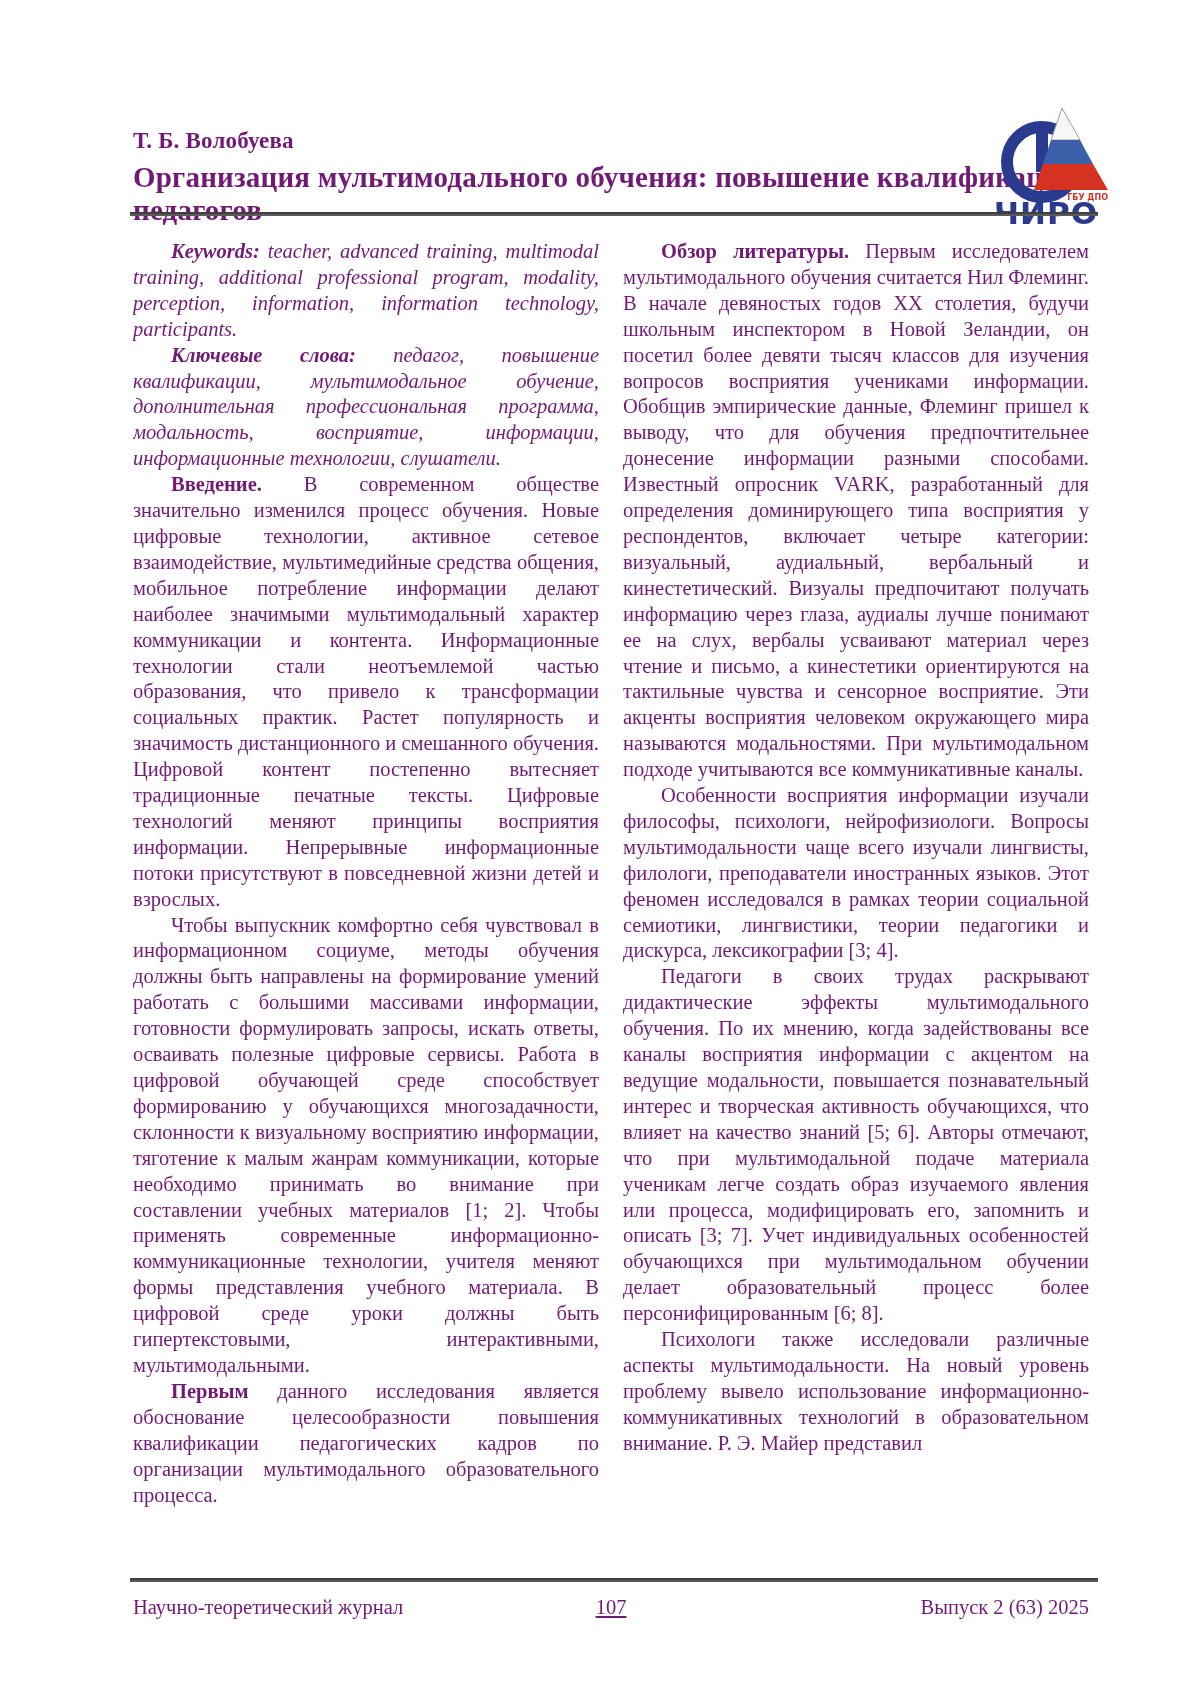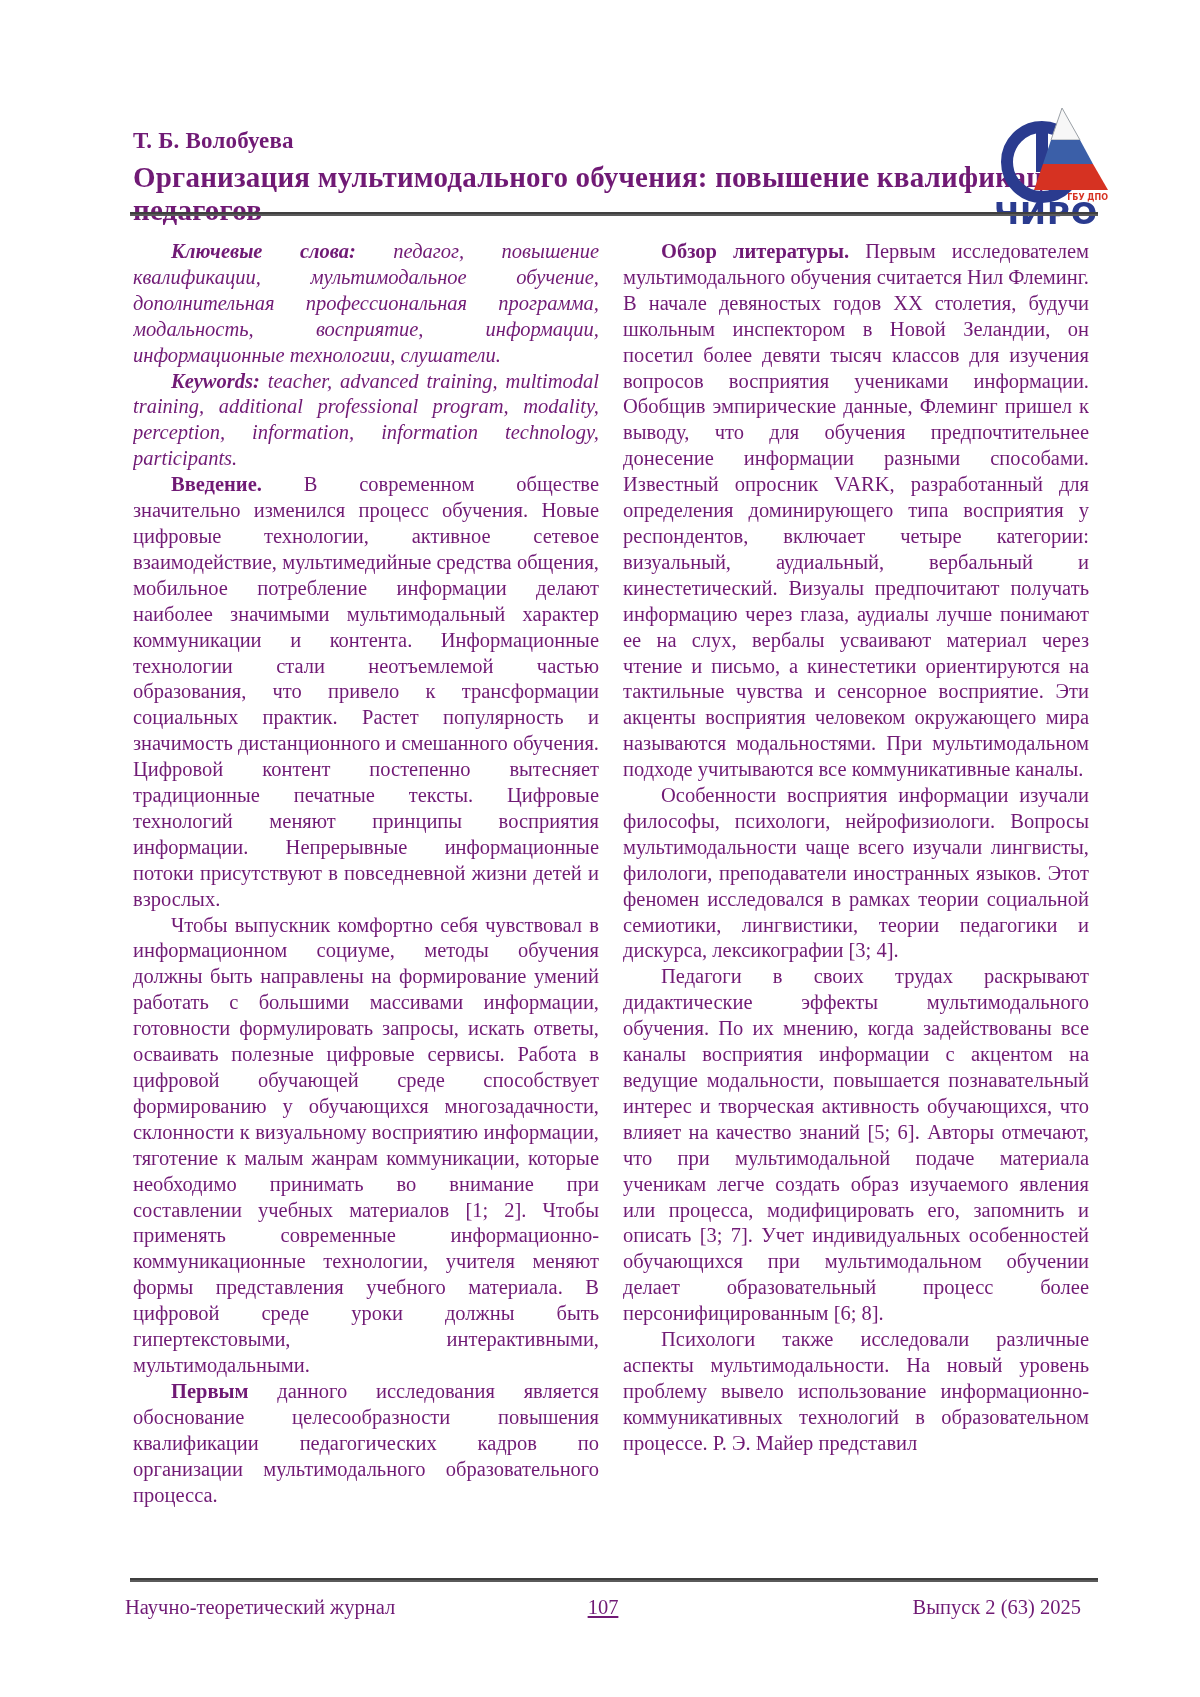--- a/index.html
+++ b/index.html
@@ -36,21 +36,21 @@
     width:466px;
     font-size:20.5px;line-height:25.9px;
     text-align:justify;
     hyphens:auto;
   }
   .col p{margin:0;text-indent:38px;}
   .italic{font-style:italic;}
   .space-before{margin-top:26px;}
   .lead{font-weight:bold;}
   .footer{
-    position:absolute;left:125px;top:1562px;width:956px;
+    position:absolute;left:133px;top:1562px;width:956px;
     display:flex;align-items:center;font-size:20.5px;
   }
   .footer-left{flex:1;text-align:left;}
   .footer-center{flex:1;text-align:center;text-decoration:underline;}
   .footer-right{flex:1;text-align:right;}
 </style>
 </head>
 <body>
 
 <div class="page">
@@ -67,31 +67,31 @@
       <polygon points="65,68 115,68 130,94 56,94" fill="#d63222"></polygon>
       <text x="130" y="104" text-anchor="end" font-family="DejaVu Sans, sans-serif" font-size="8" font-weight="bold" fill="#d63222">ГБУ ДПО</text>
       <text x="68" y="128" text-anchor="middle" font-family="DejaVu Sans, sans-serif" font-size="31" font-weight="bold" letter-spacing="1" fill="#2a3b8f">ЧИРО</text>
     </svg>
   </div>
 
   <div class="rule rule-top"></div>
 
   <div class="columns">
     <div class="col">
+      <p class="italic" lang="en"><span class="lead">Keywords:</span><span> teacher, advanced training, multimodal training, additional professional program, modality, perception, information, information technology, participants.</span></p>
       <p class="italic"><span class="lead">Ключевые слова:</span><span> педагог, повышение квалификации, мультимодальное обучение, дополнительная профессиональная программа, модальность, восприятие, информации, информационные технологии, слушатели.</span></p>
-      <p class="italic" lang="en"><span class="lead">Keywords:</span><span> teacher, advanced training, multimodal training, additional professional program, modality, perception, information, information technology, participants.</span></p>
       <p class="space-before"><span class="lead">Введение.</span><span> В современном обществе значительно изменился процесс обучения. Новые цифровые технологии, активное сетевое взаимодействие, мультимедийные средства общения, мобильное потребление информации делают наиболее значимыми мультимодальный характер коммуникации и контента. Информационные технологии стали неотъемлемой частью образования, что привело к трансформации социальных практик. Растет популярность и значимость дистанционного и смешанного обучения. Цифровой контент постепенно вытесняет традиционные печатные тексты. Цифровые технологий меняют принципы восприятия информации. Непрерывные информационные потоки присутствуют в повседневной жизни детей и взрослых.</span></p>
       <p>Чтобы выпускник комфортно себя чувствовал в информационном социуме, методы обучения должны быть направлены на формирование умений работать с большими массивами информации, готовности формулировать запросы, искать ответы, осваивать полезные цифровые сервисы. Работа в цифровой обучающей среде способствует формированию у обучающихся многозадачности, склонности к визуальному восприятию информации, тяготение к малым жанрам коммуникации, которые необходимо принимать во внимание при составлении учебных материалов [1; 2]. Чтобы применять современные информационно-коммуникационные технологии, учителя меняют формы представления учебного материала. В цифровой среде уроки должны быть гипертекстовыми, интерактивными, мультимодальными.</p>
       <p><span class="lead">Первым</span><span> данного исследования является обоснование целесообразности повышения квалификации педагогических кадров по организации мультимодального образовательного процесса.</span></p>
     </div>
     <div class="col">
       <p><span class="lead">Обзор литературы.</span><span> Первым исследователем мультимодального обучения считается Нил Флеминг. В начале девяностых годов XX столетия, будучи школьным инспектором в Новой Зеландии, он посетил более девяти тысяч классов для изучения вопросов восприятия учениками информации. Обобщив эмпирические данные, Флеминг пришел к выводу, что для обучения предпочтительнее донесение информации разными способами. Известный опросник VARK, разработанный для определения доминирующего типа восприятия у респондентов, включает четыре категории: визуальный, аудиальный, вербальный и кинестетический. Визуалы предпочитают получать информацию через глаза, аудиалы лучше понимают ее на слух, вербалы усваивают материал через чтение и письмо, а кинестетики ориентируются на тактильные чувства и сенсорное восприятие. Эти акценты восприятия человеком окружающего мира называются модальностями. При мультимодальном подходе учитываются все коммуникативные каналы.</span></p>
       <p>Особенности восприятия информации изучали философы, психологи, нейрофизиологи. Вопросы мультимодальности чаще всего изучали лингвисты, филологи, преподаватели иностранных языков. Этот феномен исследовался в рамках теории социальной семиотики, лингвистики, теории педагогики и дискурса, лексикографии [3; 4].</p>
       <p>Педагоги в своих трудах раскрывают дидактические эффекты мультимодального обучения. По их мнению, когда задействованы все каналы восприятия информации с акцентом на ведущие модальности, повышается познавательный интерес и творческая активность обучающихся, что влияет на качество знаний [5; 6]. Авторы отмечают, что при мультимодальной подаче материала ученикам легче создать образ изучаемого явления или процесса, модифицировать его, запомнить и описать [3; 7]. Учет индивидуальных особенностей обучающихся при мультимодальном обучении делает образовательный процесс более персонифицированным [6; 8].</p>
-      <p>Психологи также исследовали различные аспекты мультимодальности. На новый уровень проблему вывело использование информационно-коммуникативных технологий в образовательном процессе. Р. Э. Майер представил</p>
+      <p>Психологи также исследовали различные аспекты мультимодальности. На новый уровень проблему вывело использование информационно-коммуникативных технологий в образовательном внимание. Р. Э. Майер представил</p>
     </div>
   </div>
 
   <div class="rule rule-bottom"></div>
 
   <div class="footer">
     <span class="footer-left">Научно-теоретический журнал</span>
     <span class="footer-center">107</span>
     <span class="footer-right">Выпуск 2 (63) 2025</span>
   </div>

